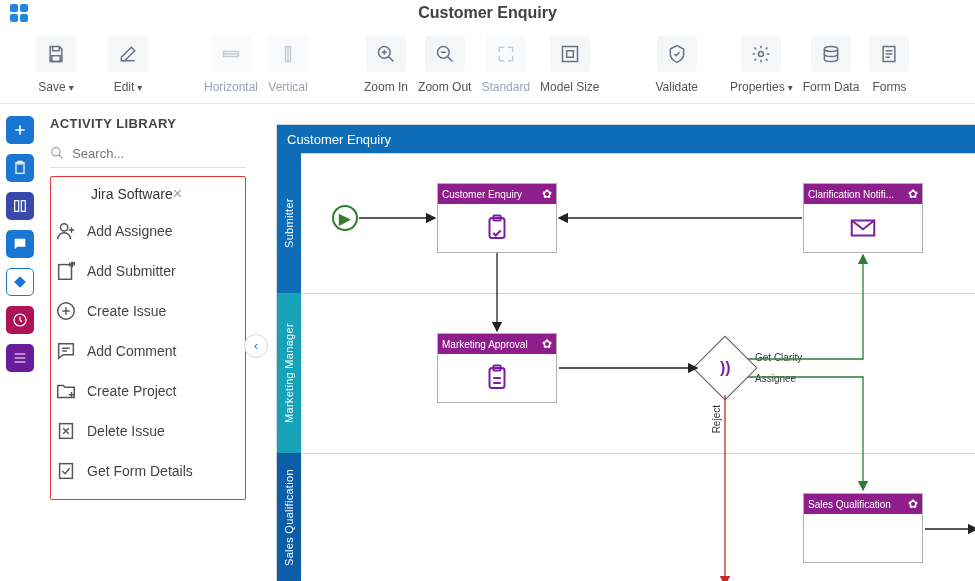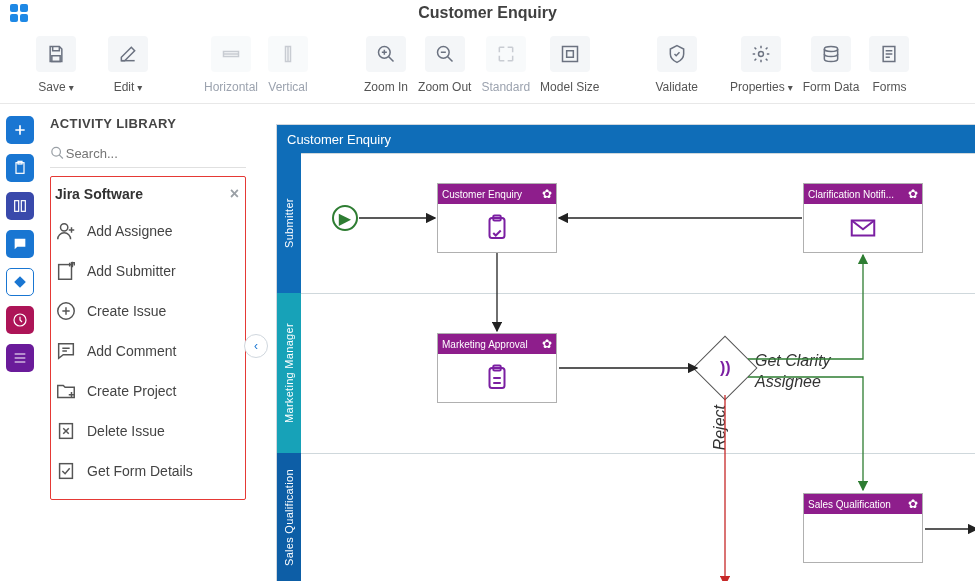--- a/index.html
+++ b/index.html
@@ -21,43 +21,43 @@
   .rail { width: 40px; background: #fff; display: flex; flex-direction: column; align-items: center; gap: 10px; padding-top: 12px; border-right: none; }
   .rail-btn { width: 28px; height: 28px; border-radius: 5px; display: flex; align-items: center; justify-content: center; cursor: pointer; }
   .rail-add { background: #1976d2; color: #fff; }
   .rail-item { background: #fff; color: #1976d2; }
   .rail-item.active { background: #1976d2; color: #fff; }
   .rail-item.purple { background: #6a1b9a; color: #fff; }
   .rail-item.alt { background: #3949ab; color:#fff; }
   .rail-item.pink { background: #ad1457; color:#fff; }
   .sidebar { width: 216px; padding: 12px 10px 0 10px; position: relative; }
   .lib-title { font-size: 13px; font-weight: 600; letter-spacing: 0.4px; color: #444; margin-bottom: 10px; }
-  .search { display: flex; align-items: center; gap: 1px; border-bottom: 1px solid #e0e0e0; padding: 4px 0 6px; margin-bottom: 8px; }
+  .search { display: flex; align-items: center; gap: 8px; border-bottom: 1px solid #e0e0e0; padding: 4px 0 6px; margin-bottom: 8px; }
   .search input { border: none; outline: none; font-size: 13px; width: 100%; color: #555; }
   .highlight-box { border: 1.5px solid #e53935; border-radius: 2px; padding: 6px 2px 8px; }
-  .cat-title { font-size: 14px; font-weight: 700; color: #333; padding: 2px 2px 8px; display: flex; justify-content: space-between; align-items: center; }
+  .cat-title { font-size: 14px; font-weight: 400; color: #333; padding: 2px 2px 8px; display: flex; align-items: center; margin-left: 36px; }
   .close-x { color: #9aa0a6; font-size: 16px; cursor: pointer; margin-right: 2px; }
   .act-item { display: flex; align-items: center; gap: 10px; padding: 9px 2px; font-size: 14px; color: #444; cursor: pointer; }
   .act-icon { width: 22px; height: 22px; display:flex; align-items:center; justify-content:center; color:#555; }
   .collapse-chip { position: absolute; right: -12px; top: 230px; width: 24px; height: 24px; border-radius: 50%; background: #fff; border: 1px solid #d0d7de; display: flex; align-items: center; justify-content: center; color: #1976d2; font-size: 12px; cursor: pointer; z-index: 5; }
   .canvas { flex: 1; background: #fff; position: relative; overflow: hidden; }
   .diagram { position: absolute; left: 20px; top: 20px; right: 0; bottom: 0; border-left: 1px solid #d0d7de; border-top: 1px solid #d0d7de; }
   .dheader { height: 28px; background: #0f6db8; color: #fff; font-size: 13px; display:flex; align-items:center; padding-left: 10px; }
   .lane-label { position: absolute; left: 0; width: 24px; background: #0f6db8; color:#fff; writing-mode: vertical-rl; transform: rotate(180deg); font-size: 11px; display:flex; align-items:center; justify-content:center; letter-spacing:0.3px; }
   .lane-label.teal { background: #17a2b8; }
   .lane-label.dblue { background: #0d5ea6; }
   .lane-body { position:absolute; left:24px; right:0; border-top: 1px solid #cfd8dc; }
   .node { position:absolute; width: 120px; background:#fff; border:1px solid #b0b0b0; }
   .node-head { height:20px; background:#8e1e8c; color:#fff; font-size:10px; display:flex; align-items:center; padding:0 4px; justify-content:space-between; }
   .gear { font-size:12px; }
   .node-body { height:48px; display:flex; align-items:center; justify-content:center; }
   .start-circle { position:absolute; width:26px; height:26px; border:2px solid #2e7d32; border-radius:50%; display:flex; align-items:center; justify-content:center; color:#2e7d32; }
   .gateway { position:absolute; width:46px; height:46px; border:1.5px solid #555; transform: rotate(45deg); background:#fff; display:flex; align-items:center; justify-content:center; }
   .gateway-inner { transform: rotate(-45deg); color:#7b1fa2; font-size:16px; font-weight:bold; }
-  .edge-label { position:absolute; font-size:16px; color:#333;font-style:italic; }
+  .edge-label { position:absolute; font-size:10px; color:#333; }
   svg.arrows { position:absolute; left:0; top:0; width:100%; height:100%; pointer-events:none; overflow: visible;}
 </style>
 </head>
 <body>
 
 <div class="header">
   <div class="logo">
       <div></div>
       <div></div>
       <div></div>

